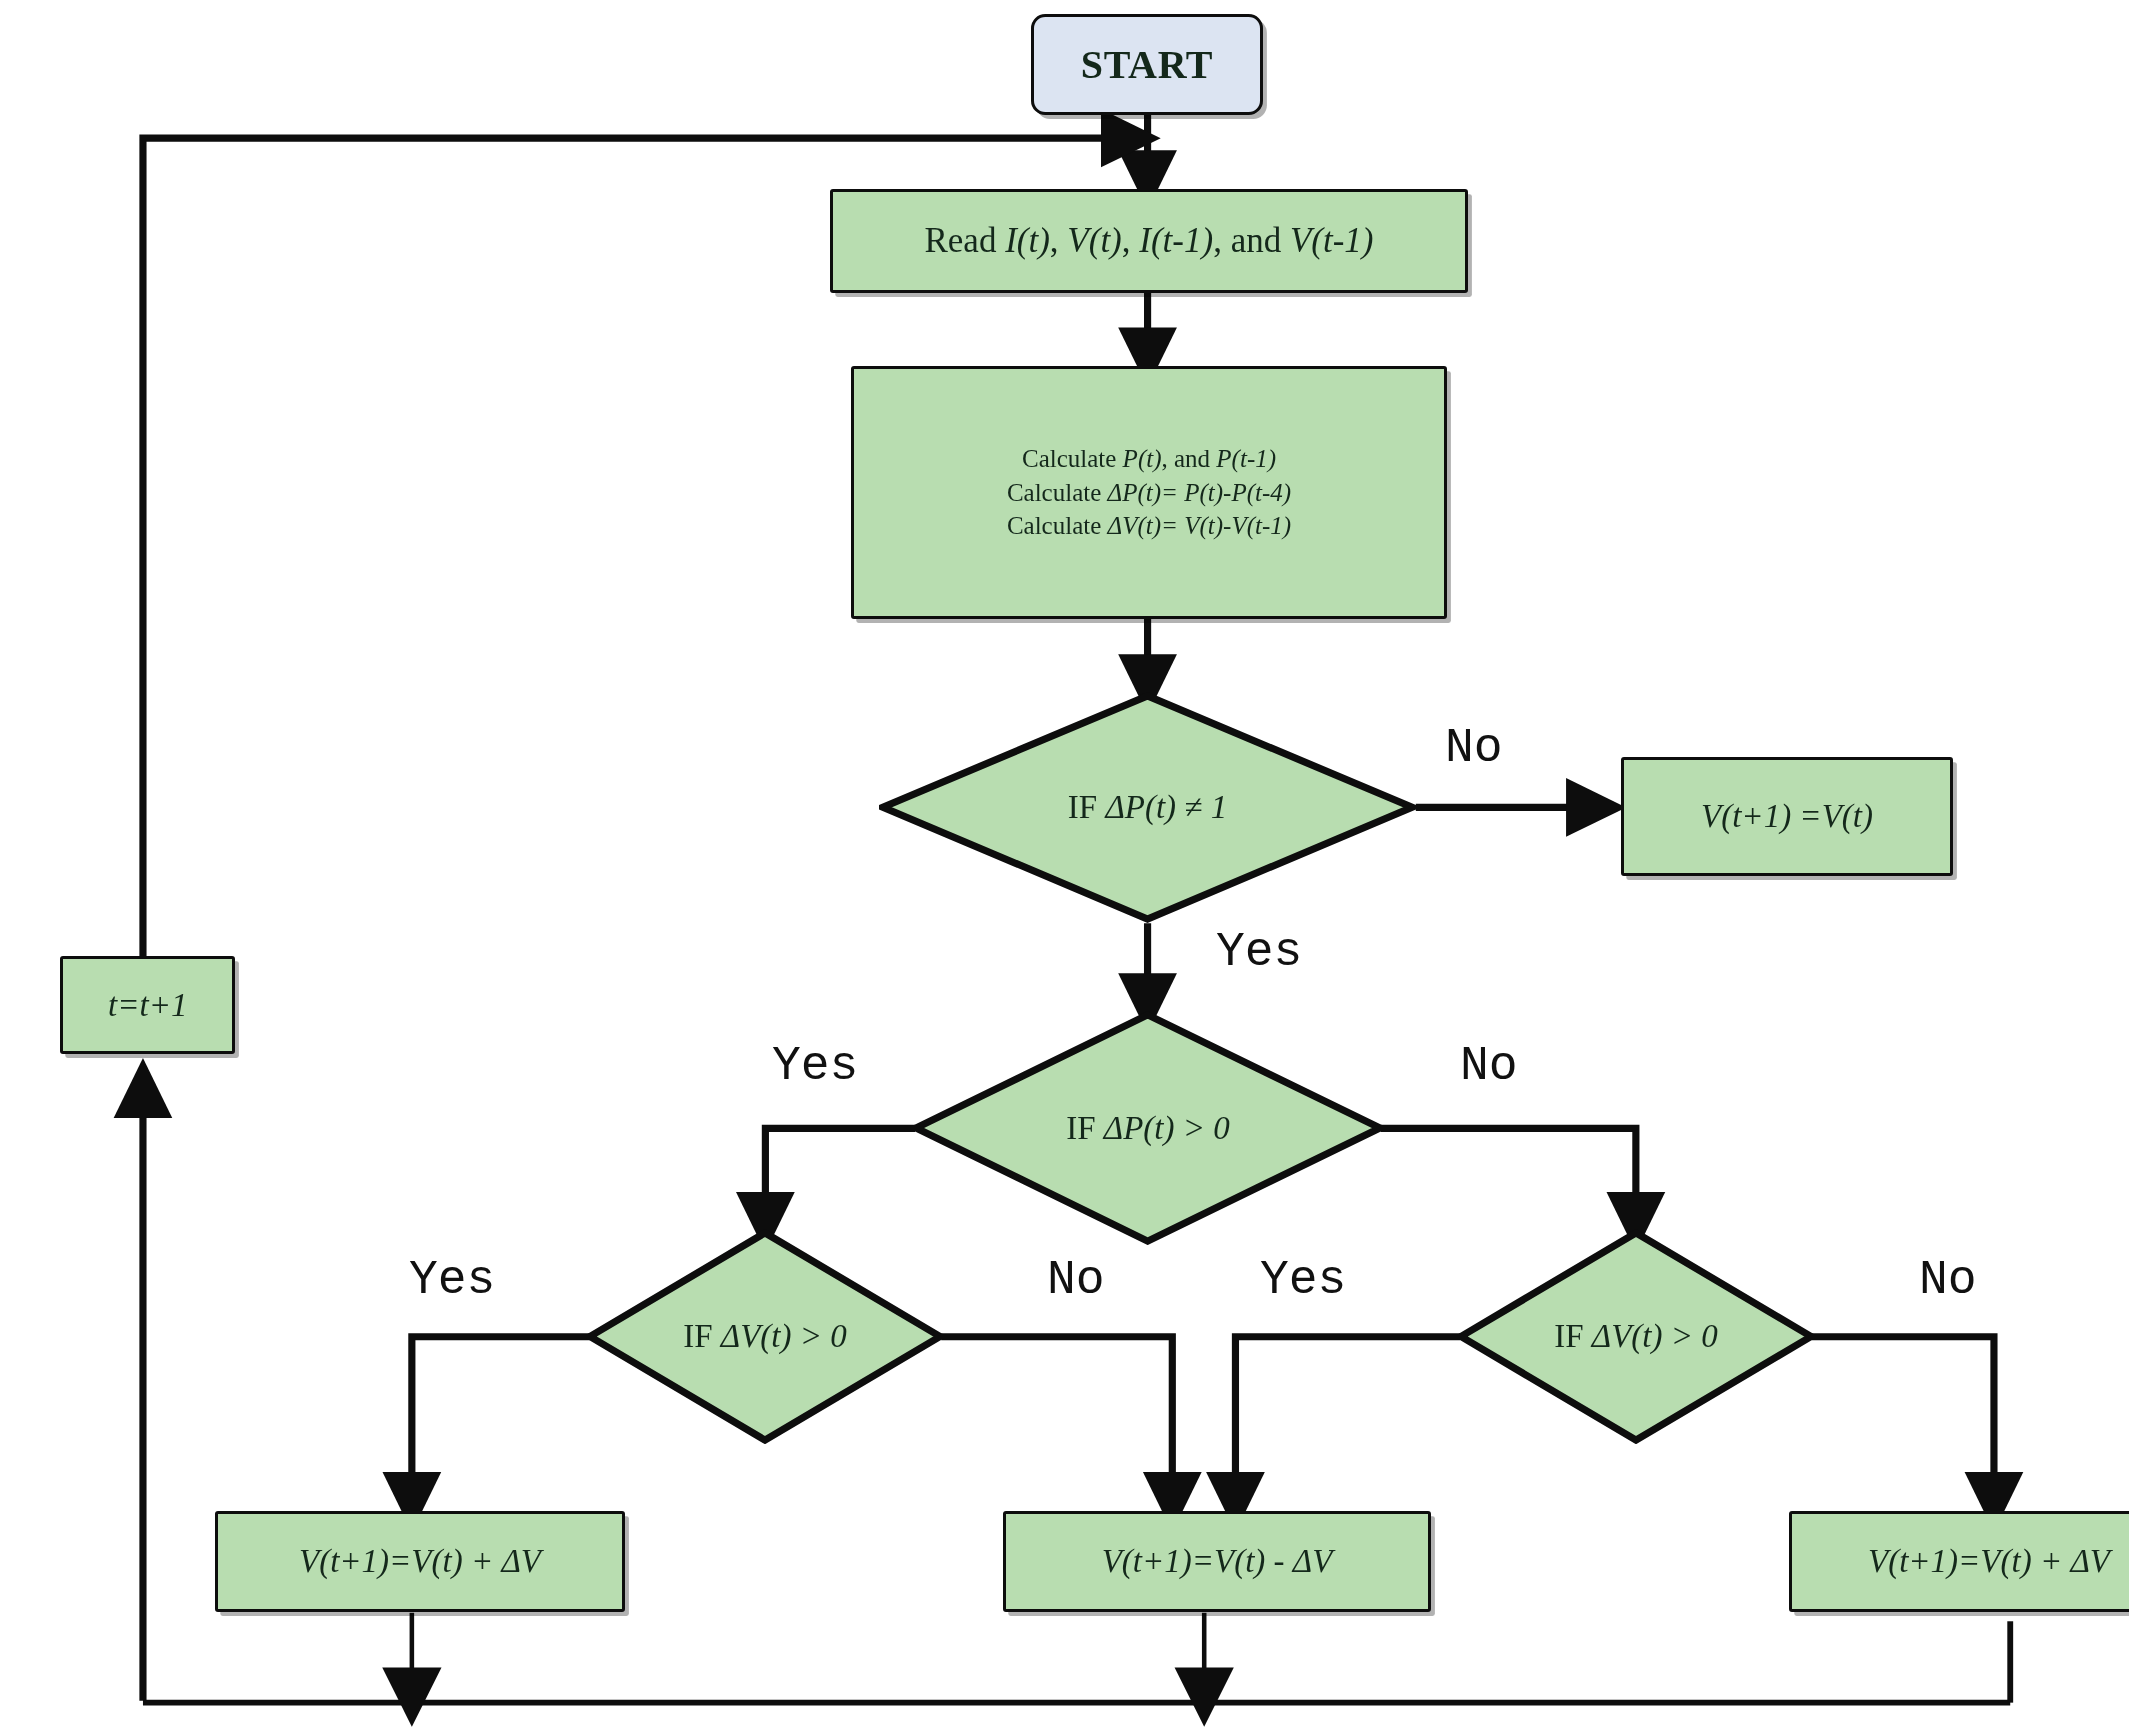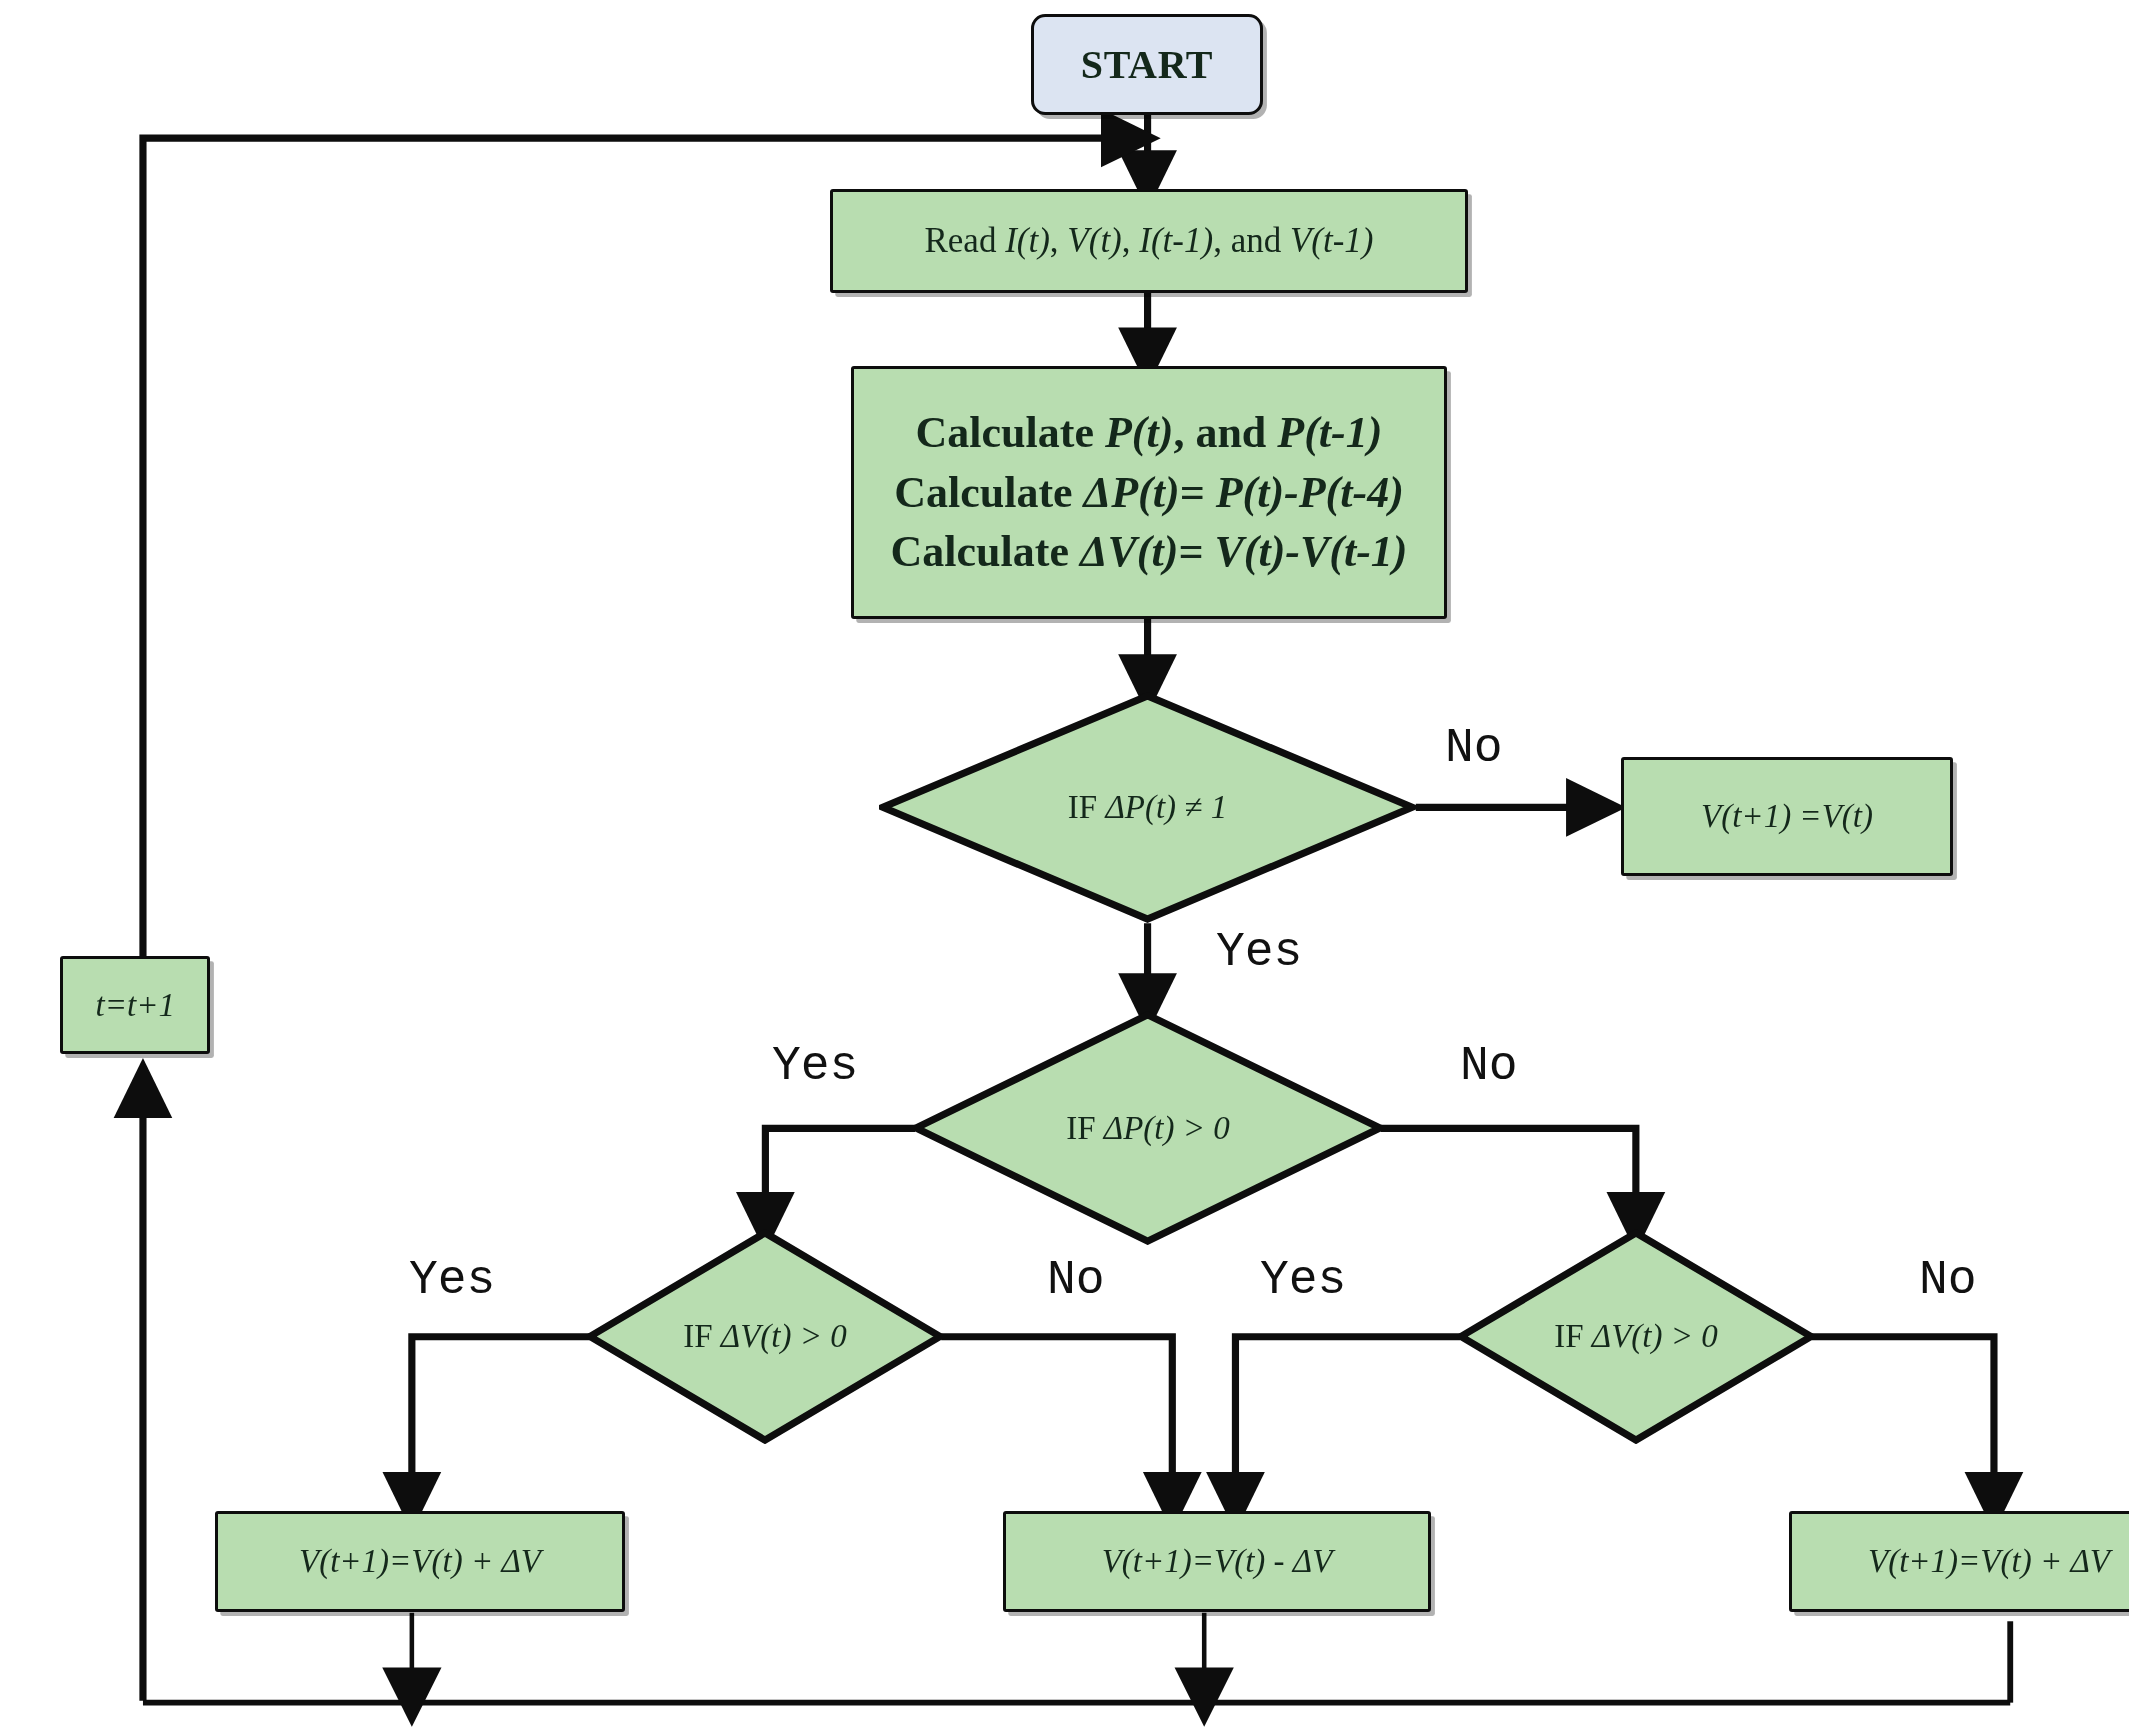--- a/index.html
+++ b/index.html
@@ -66,21 +66,21 @@
   .edge-label {
     position: absolute;
     color: #111111;
     z-index: 6;
     white-space: nowrap;
     font-family: "Liberation Serif", "DejaVu Serif", serif;
   }
   .ital { font-style: italic; }
   .lbl-start { font-size: 40px; font-weight: bold; letter-spacing: 0.7px; }
   .lbl-body  { font-size: 35px; }
-  .lbl-calc  { font-size: 44px; line-height: 1.35; font-weight: bold; }
+  .lbl-calc  { font-size: 25px; line-height: 1.35; }
   .lbl-dec   { font-size: 33px; }
   .lbl-small { font-size: 33px; }
   .lbl-edge  { font-size: 48px; font-family: Liberation Mono, monospace; }
   .lbl-t     { font-size: 33px; }
 </style>
 </head>
 <body>
 
 <div id="canvas">
 
@@ -208,21 +208,21 @@
       <i class="ital">V(t+1)=V(t) - ΔV</i>
     </span>
   </div>
 
   <div class="node proc" style="left:1745px; top:1511px; width:400px; height:101px;">
     <span class="lbl-small">
       <i class="ital">V(t+1)=V(t) + ΔV</i>
     </span>
   </div>
 
-  <div class="node proc" style="left:16.3px; top:956px; width:150px; height:98px;">
+  <div class="node proc" style="left:16.3px; top:956px; width:175px; height:98px;">
     <span class="lbl-t ital">t=t+1</span>
   </div>
 
   <span class="edge-label lbl-edge" style="left:1401px; top:721px;">No</span>
 
   <span class="edge-label lbl-edge" style="left:1172px; top:925px;">Yes</span>
 
   <span class="edge-label lbl-edge" style="left:728px; top:1039px;">Yes</span>
 
   <span class="edge-label lbl-edge" style="left:1416px; top:1039px;">No</span>

